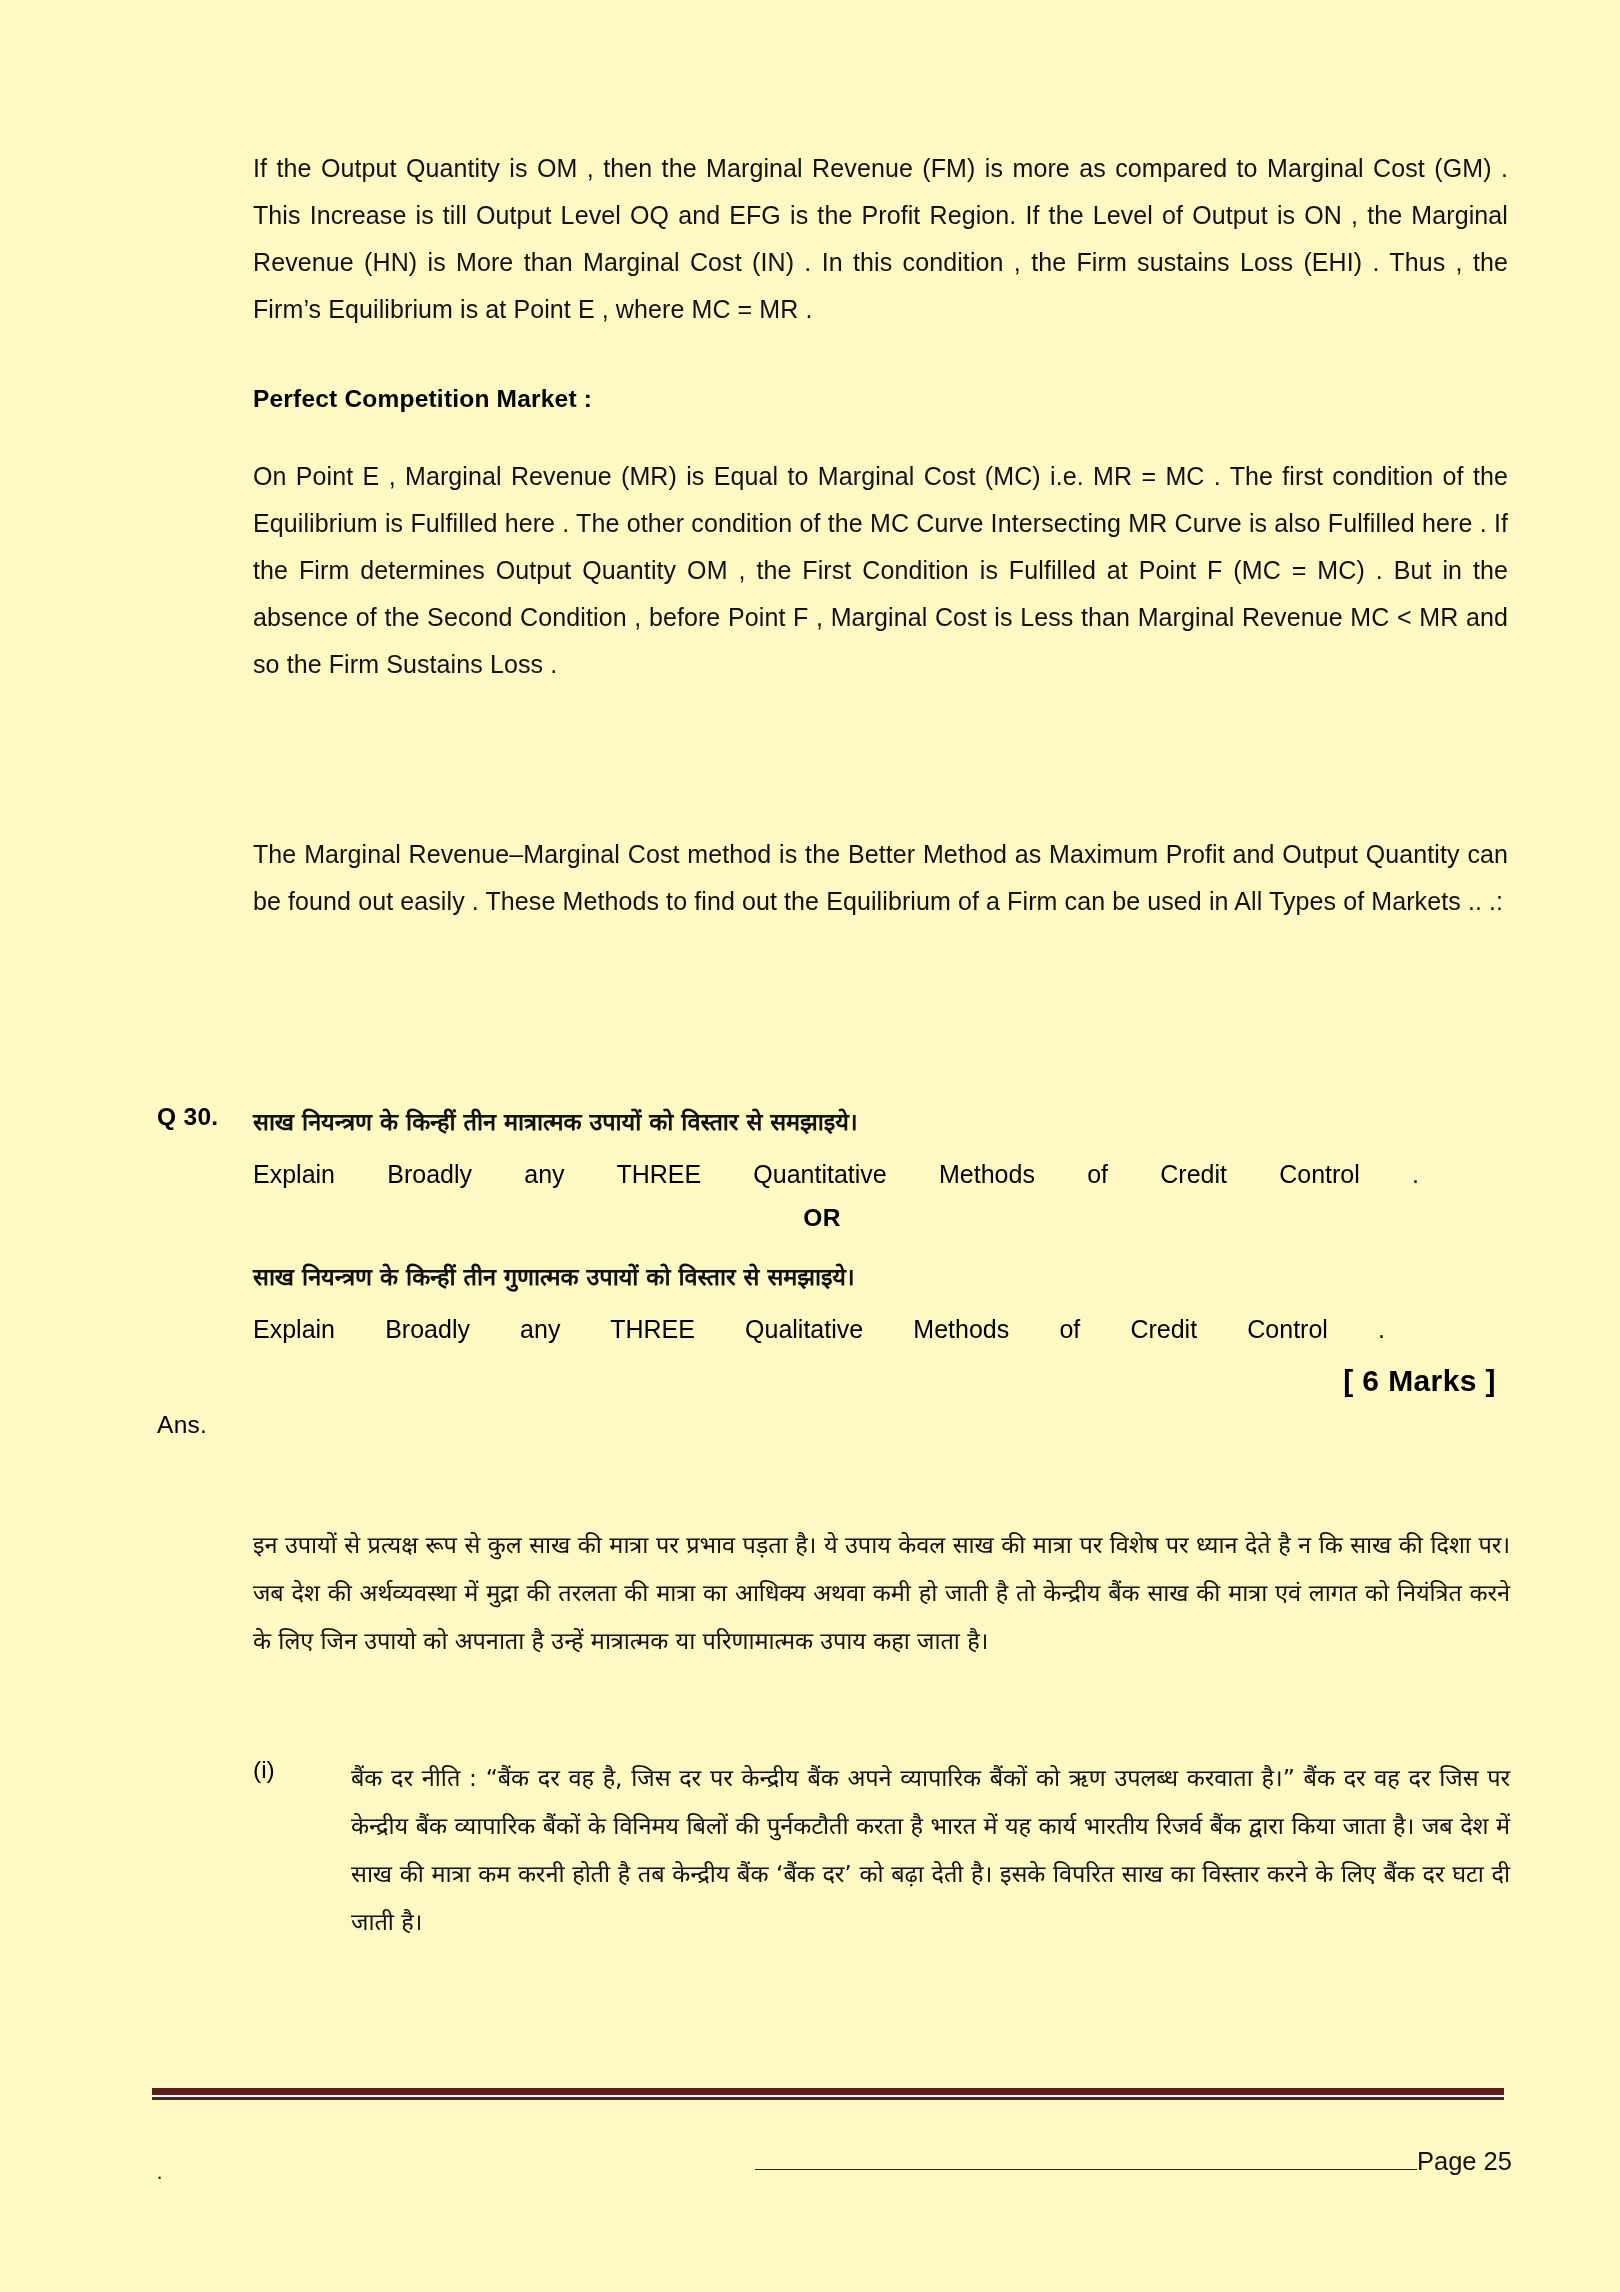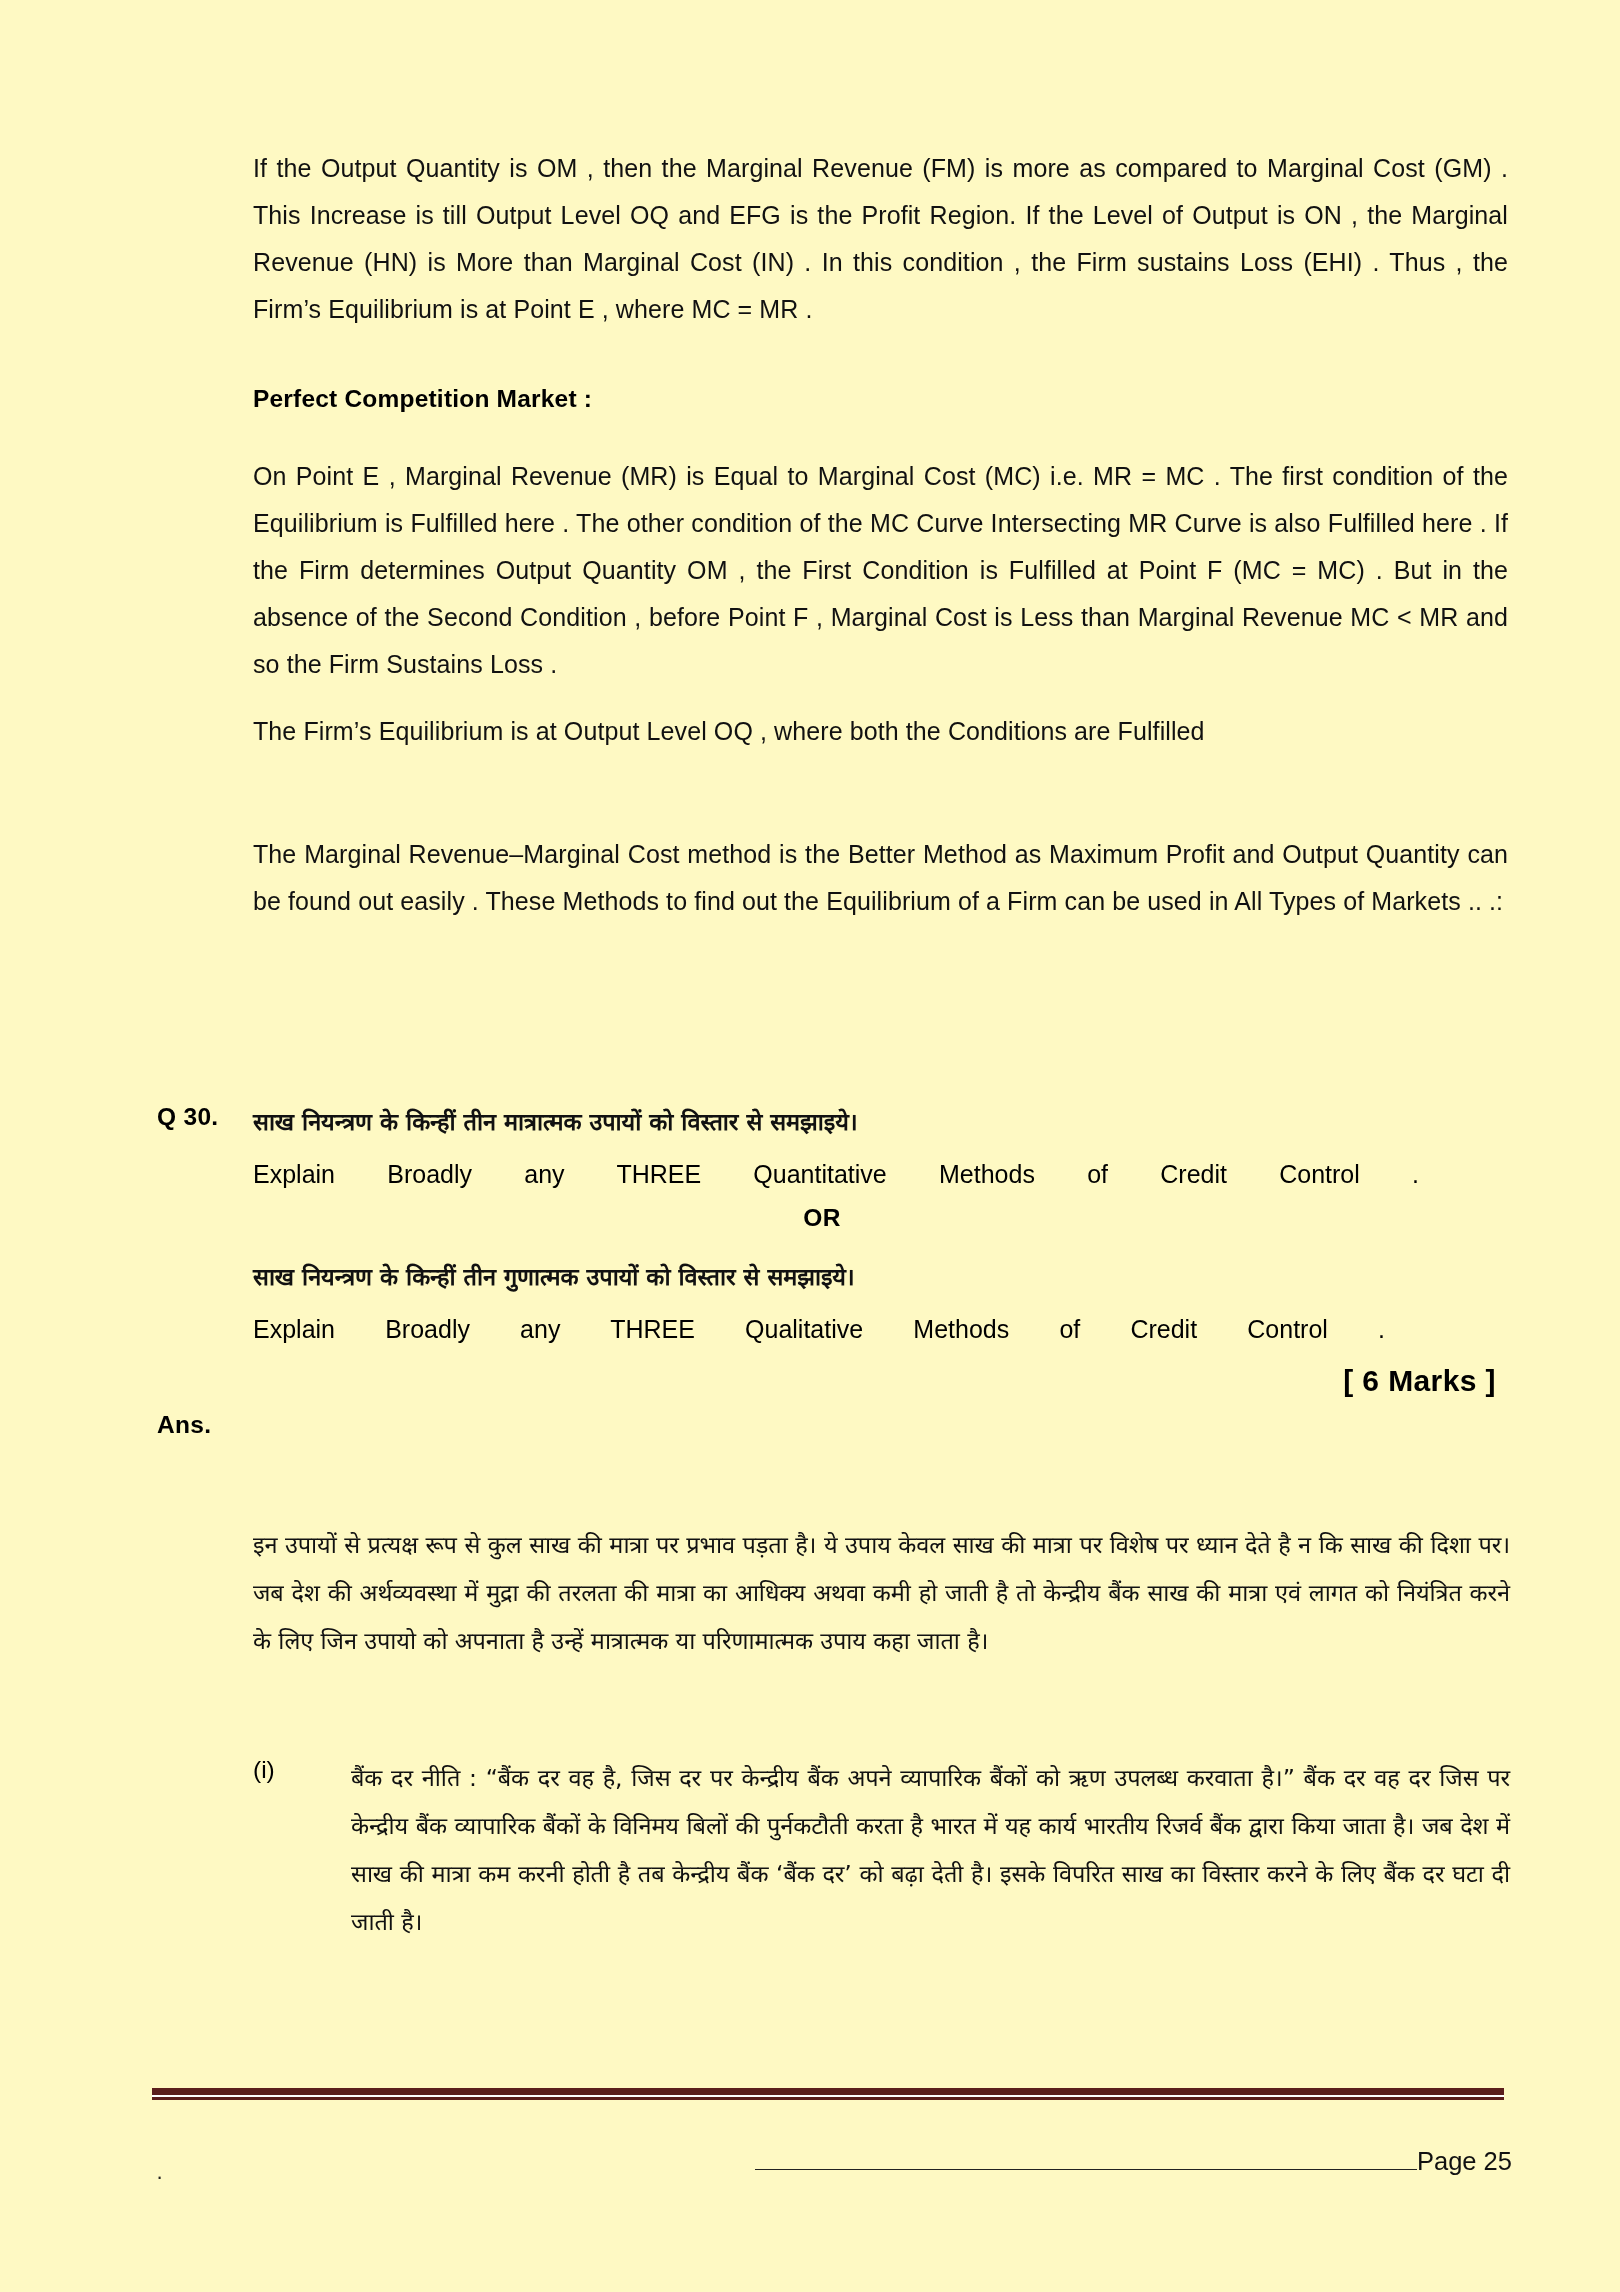--- a/index.html
+++ b/index.html
@@ -152,21 +152,21 @@
     top: 1364px;
     font-size: 30px;
     font-weight: bold;
     letter-spacing: 0.4px;
   }
   .ans-label {
     position: absolute;
     left: 157px;
     top: 1411px;
     font-size: 24.5px;
-    font-weight: bold;
+    font-weight: normal;
     letter-spacing: 0.3px;
   }
 
   
   .ans-head {
     position: absolute;
     left: 253px;
     top: 1462px;
     width: 1255px;
   }
@@ -246,21 +246,20 @@
 <body>
 
 <div class="page">
 
   <div class="block-1 para eng">If the Output Quantity is OM , then the Marginal Revenue (FM) is more as compared to Marginal Cost (GM) . This Increase is till Output Level OQ and EFG is the Profit Region. If the Level of Output is ON , the Marginal Revenue (HN) is More than Marginal Cost (IN) . In this condition , the Firm sustains Loss (EHI) . Thus , the Firm’s Equilibrium is at Point E , where MC = MR .</div>
 
   <div class="heading-pcm">Perfect Competition Market :</div>
 
   <div class="block-2 para eng">On Point E , Marginal Revenue (MR) is Equal to Marginal Cost (MC)  i.e.  MR = MC . The first condition of the Equilibrium is Fulfilled here . The other condition of the MC Curve Intersecting MR Curve is also Fulfilled here . If the Firm determines Output Quantity OM , the First Condition is Fulfilled at Point F (MC = MC) . But in the absence of the Second Condition , before Point F , Marginal Cost is Less than Marginal Revenue MC &lt; MR and so the Firm Sustains Loss .</div>
 
-  <div class="block-3 para eng nojust">The Firm’s Equilibrium is at Output Level OQ , where both the Conditions are Fulfilled</div>
 
 
   <div class="block-4 para eng">The Marginal Revenue–Marginal Cost method is the Better Method as Maximum Profit and Output Quantity can be found out easily . These Methods to find out the Equilibrium of a Firm can be used in All Types of Markets ..  .:</div>
 
   <div class="q-label">Q 30.</div>
 
   <div class="q-hindi-1 para hin bold">साख नियन्त्रण के किन्हीं तीन मात्रात्मक उपायों को विस्तार से समझाइये।</div>
 
   <div class="q-eng-1 eng">Explain Broadly any THREE Quantitative Methods of Credit Control .</div>
 

